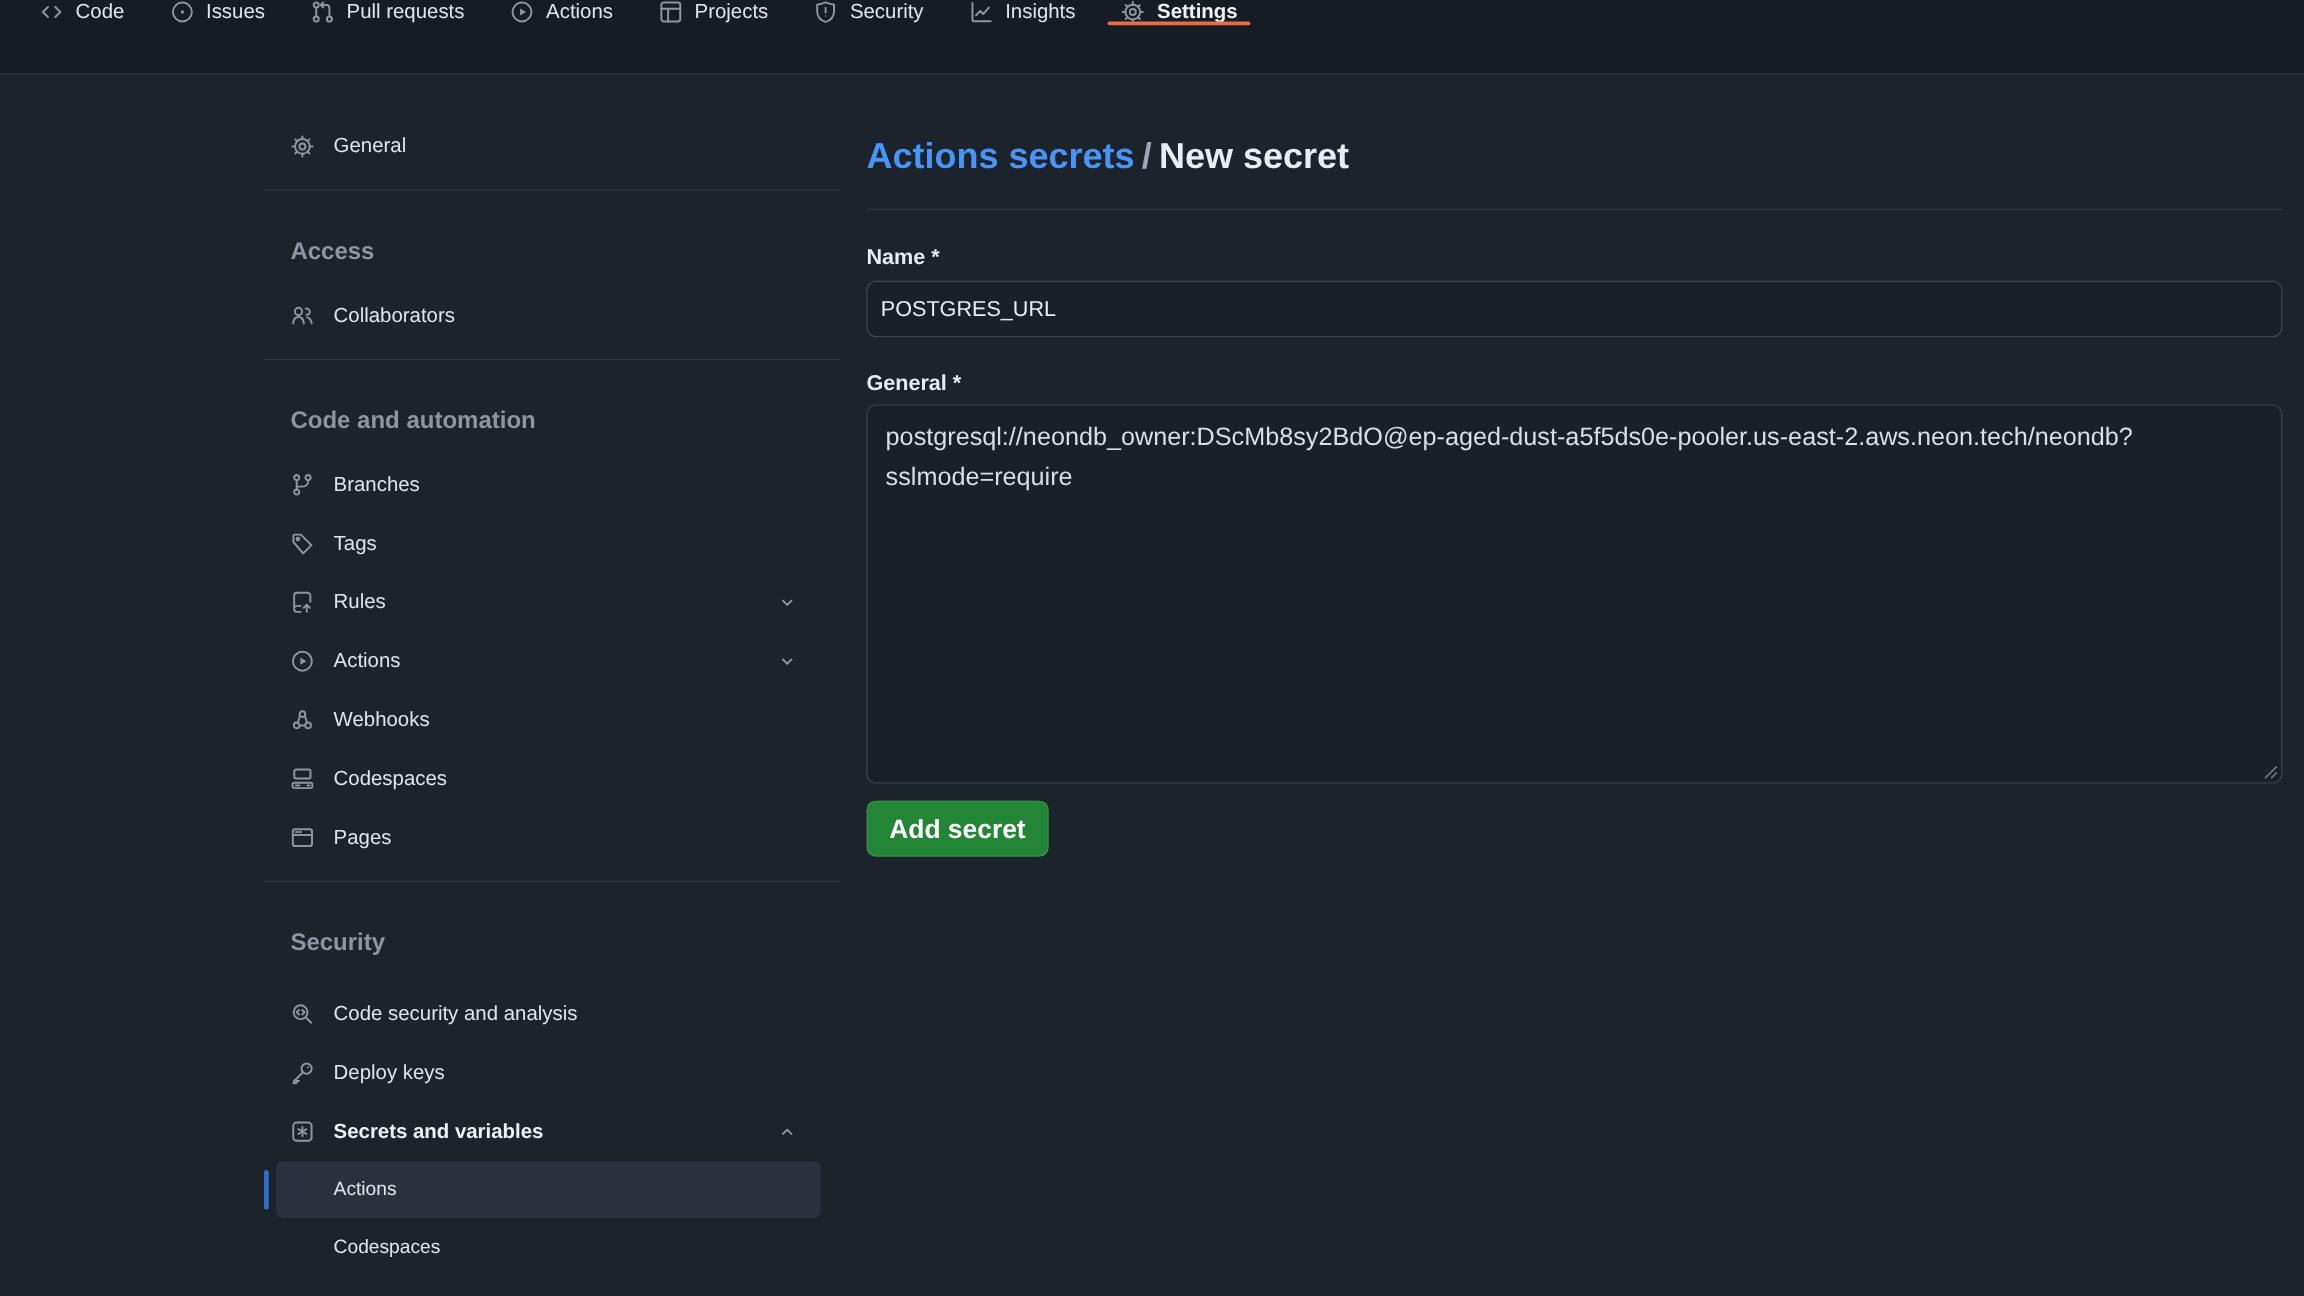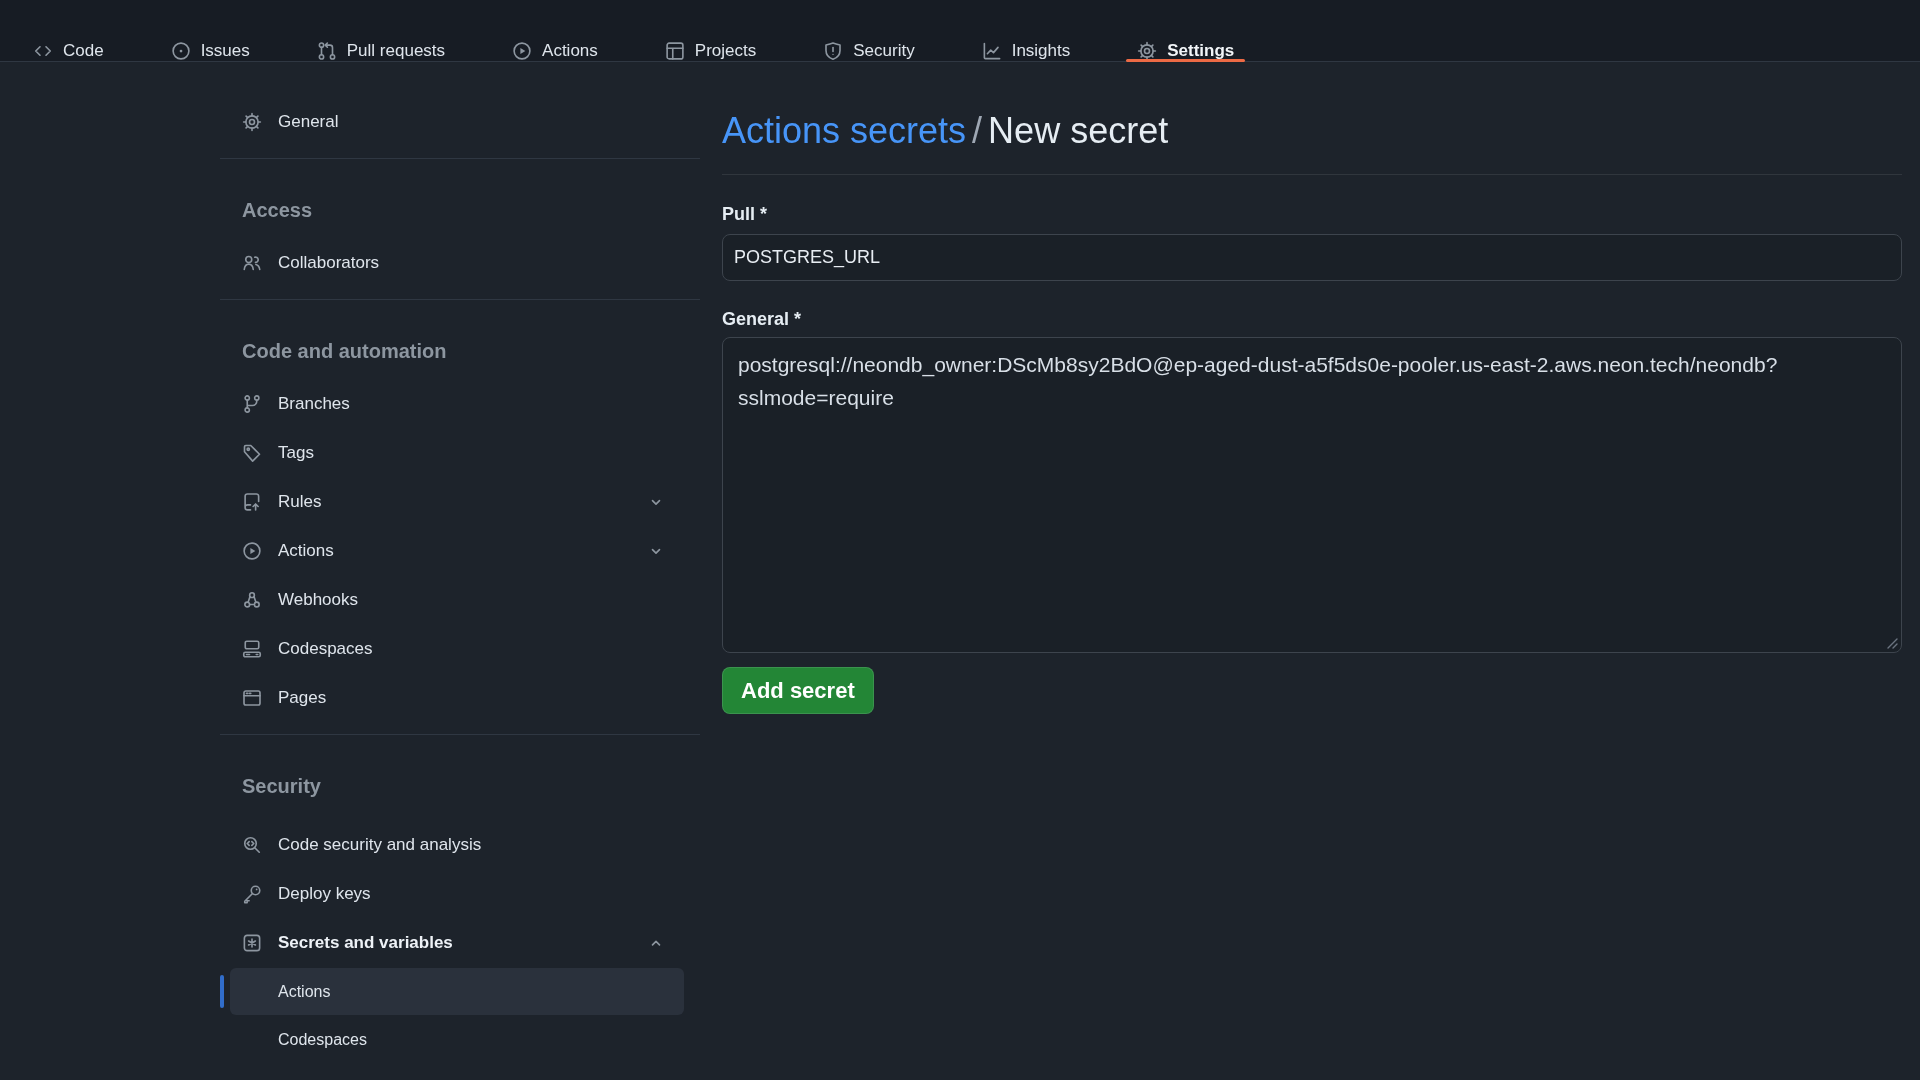--- a/index.html
+++ b/index.html
@@ -15,21 +15,21 @@
     background:var(--bg);
     font-family:"Liberation Sans", sans-serif;
     color:var(--txt);
   }
   svg{display:block}
   .ic{stroke:var(--icon);fill:none;stroke-width:1.3;stroke-linecap:round;stroke-linejoin:round}
 
   
   .topnav{
     position:absolute;top:0;left:0;right:0;height:62px;background:var(--nav-bg);
-    border-bottom:1px solid var(--border);display:flex;align-items:flex-end;padding-left:14px;gap:29px;
+    border-bottom:1px solid var(--border);display:flex;align-items:flex-start;padding-left:14px;
   }
   .nav-item{
     position:relative;display:flex;align-items:center;gap:10px;padding:0 19px;
     font-size:17px;color:var(--txt-soft);cursor:pointer;white-space:nowrap;
   }
   .nav-item svg{width:20px;height:20px}
   .nav-item.active{font-weight:bold;color:#f2f5f8}
   .nav-underline{position:absolute;left:8px;right:8px;bottom:-1px;height:3px;border-radius:3px;background:var(--orange)}
 
   
@@ -48,21 +48,21 @@
   .sub-row{
     position:relative;height:47px;margin:1px 16px 1px 10px;padding-left:48px;border-radius:6px;
     display:flex;align-items:center;font-size:16px;color:var(--txt-soft);cursor:pointer;
   }
   .sub-row.selected{background:var(--row-sel)}
   .sel-bar{position:absolute;left:-10px;top:7px;bottom:7px;width:4px;border-radius:4px;background:var(--bar)}
 
   
   .main{position:absolute;left:722px;top:63px;width:1180px}
   .page-title{
-    margin-top:49px;font-size:36px;line-height:38px;font-weight:400;
+    margin-top:49px;font-size:30px;line-height:38px;font-weight:700;
     padding-bottom:24px;border-bottom:1px solid var(--border-soft);
   }
   .page-title .crumb-link{color:var(--blue);cursor:pointer}
   .page-title .crumb-sep{color:#9ea7b3;padding:0 6px}
   .page-title .crumb-cur{color:#e6edf3}
   .field-label{margin-top:27px;font-size:18px;line-height:24px;font-weight:bold;color:#e6edf3}
   .field-label.secret{margin-top:26px}
   .text-input{
     margin-top:8px;width:100%;height:47px;background:var(--field-bg);
     border:1px solid var(--field-border);border-radius:8px;color:#e8edf3;
@@ -322,21 +322,21 @@
 
   <div class="side-divider"></div>
 </aside>
 
 <main class="main">
 
   <h1 class="page-title">
     <span class="crumb-link">Actions secrets</span><span class="crumb-sep">/</span><span class="crumb-cur">New secret</span>
   </h1>
 
-  <div class="field-label">Pull *</div>
+  <div class="field-label">Name *</div>
   <input class="text-input" type="text" value="POSTGRES_URL" style="">
 
   <div class="field-label secret">General *</div>
   <div class="ta-wrap">
     <textarea class="secret-textarea" style="">postgresql://neondb_owner:DScMb8sy2BdO@ep-aged-dust-a5f5ds0e-pooler.us-east-2.aws.neon.tech/neondb?sslmode=require</textarea>
     <span class="resize-handle">
       <svg width="14" height="14" viewBox="0 0 14 14">
           <path d="M12 3 3 12M12 8l-4 4" stroke="#6b7480" stroke-width="1.4" stroke-linecap="round"></path>
         </svg>
     </span>

